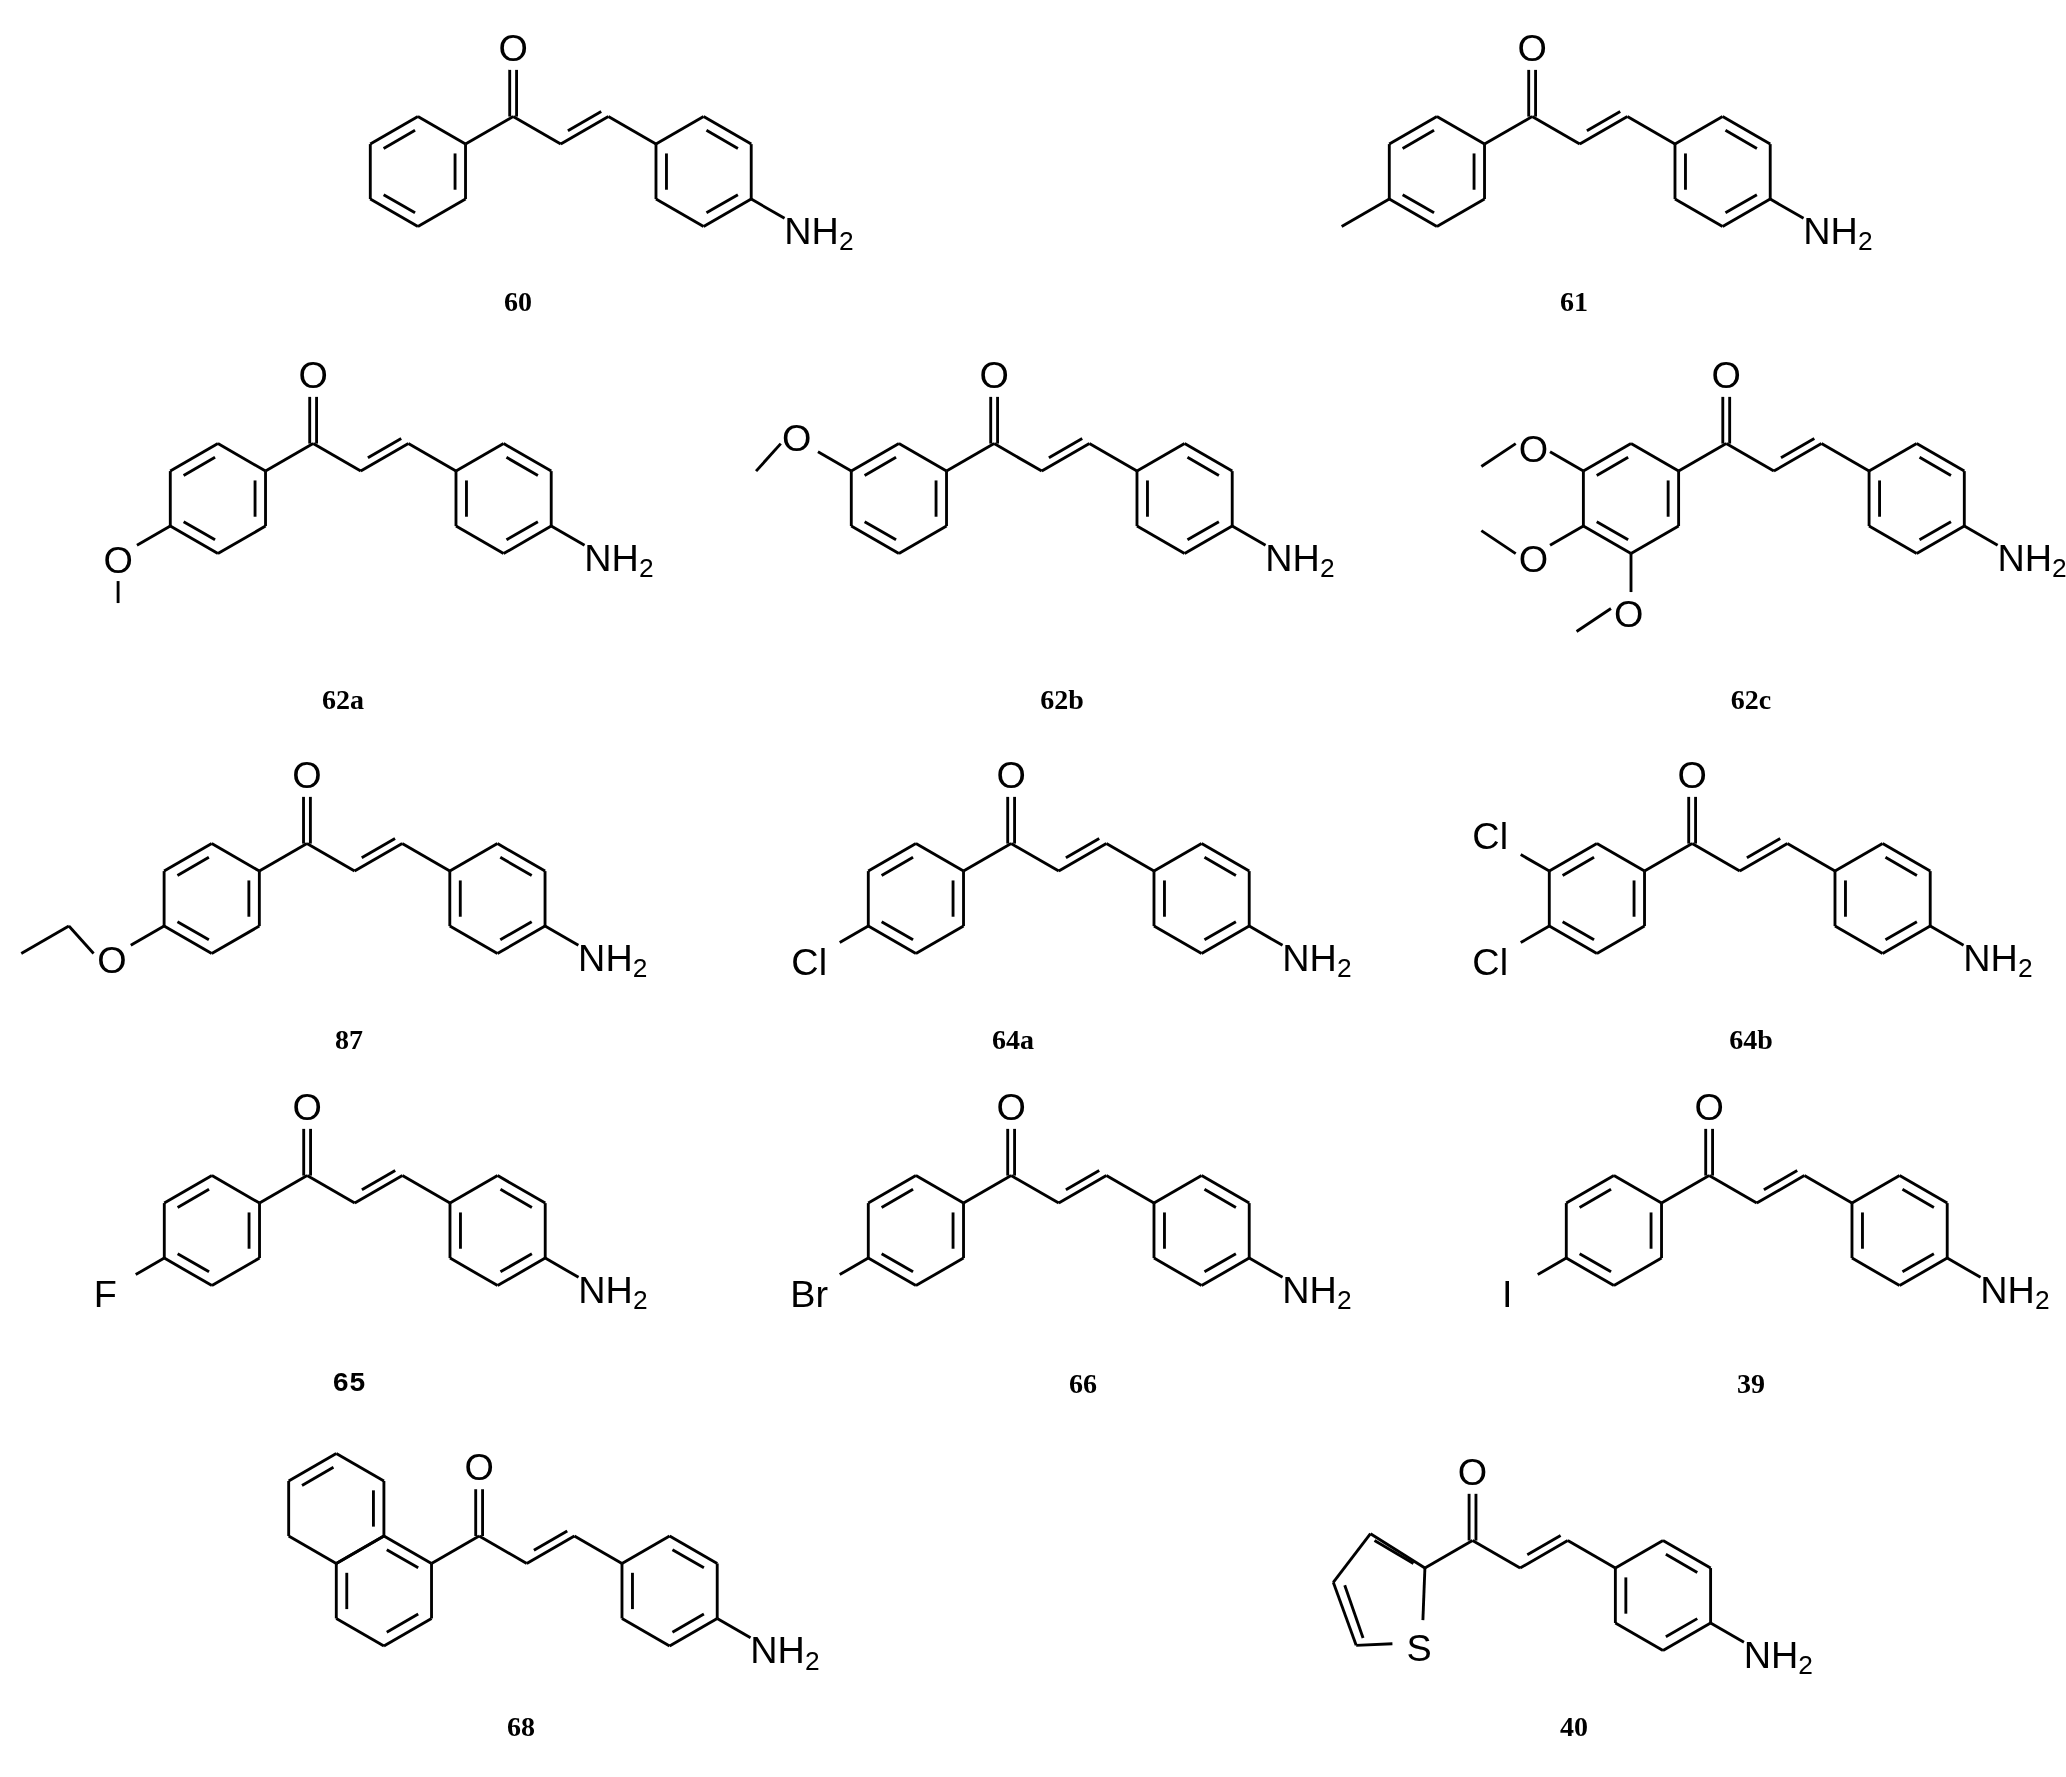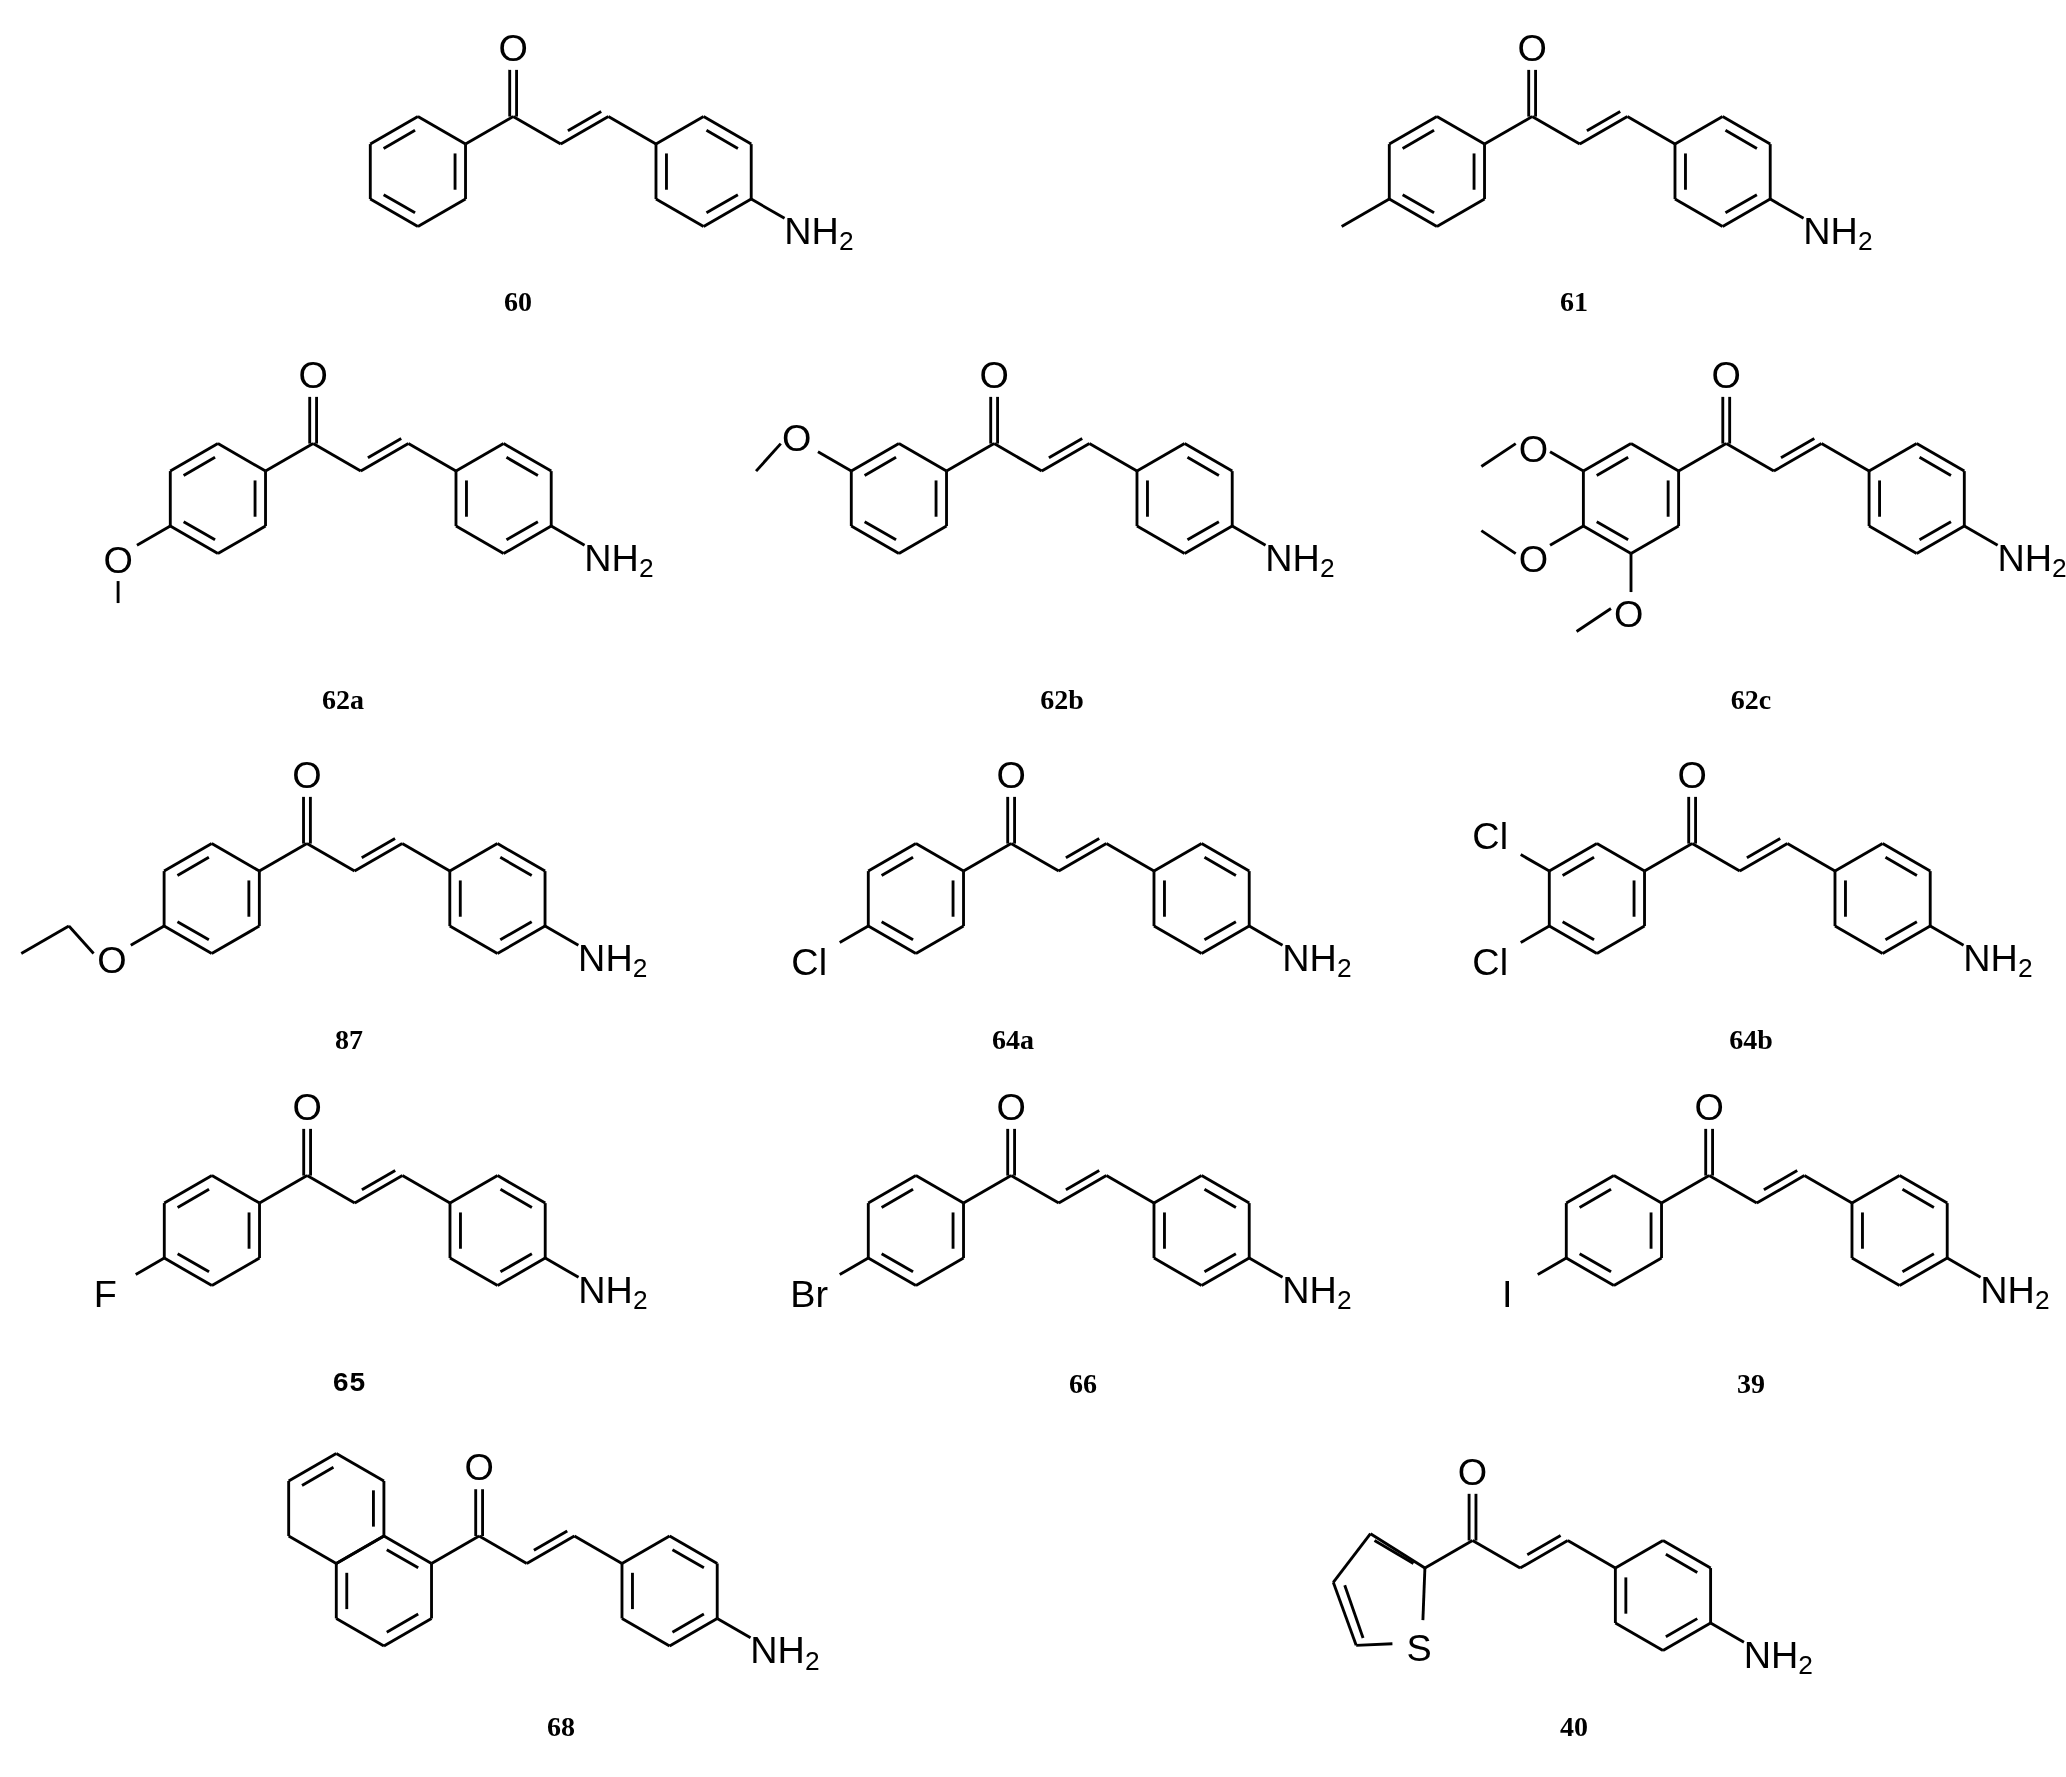--- a/index.html
+++ b/index.html
@@ -420,21 +420,21 @@
         <line x1="841.9690713431428" y1="252" x2="841.9690713431428" y2="348" class="bond"></line>
         <line x1="841.9690713431428" y1="348" x2="758.8306325798367" y2="396" class="bond"></line>
         <line x1="818.6903084894171" y1="340.32000000000005" x2="763.818938905635" y2="372" class="bond"></line>
         <line x1="758.8306325798367" y1="396" x2="675.6921938165306" y2="348" class="bond"></line>
         <line x1="675.6921938165306" y1="348" x2="675.6921938165306" y2="252" class="bond"></line>
         <line x1="693.9826503444579" y1="331.68" x2="693.9826503444579" y2="268.32" class="bond"></line>
         <line x1="675.6921938165306" y1="252" x2="758.8306325798367" y2="204" class="bond"></line>
         <line x1="841.9690713431428" y1="348" x2="900.1659784774571" y2="381.6" class="bond"></line>
         <text x="960.1659784774571" y="403.6" class="atom" text-anchor="middle" dominant-baseline="central">NH<tspan class="sub" dy="18">2</tspan></text>
       </svg></div>
-    <div class="label" style="left: 521px; top: 1711px; margin-left: 40px;">68</div>
+    <div class="label" style="left: 521px; top: 1711px;">68</div>
     <div class="cpd" style="left: 1276px; top: 1419px;"><svg width="630" height="321" viewBox="0 0 1100 560">
         <line x1="260" y1="260" x2="165" y2="200" class="bond"></line>
         <line x1="165" y1="200" x2="100" y2="285" class="bond"></line>
         <line x1="100" y1="285" x2="140" y2="395" class="bond"></line>
         <line x1="140" y1="395" x2="203.25" y2="392.25" class="bond"></line>
         <line x1="256.5" y1="351" x2="260" y2="260" class="bond"></line>
         <line x1="240" y1="252" x2="172" y2="212" class="bond"></line>
         <line x1="120" y1="290" x2="152" y2="382" class="bond"></line>
         <text x="250" y="400" class="atom" text-anchor="middle" dominant-baseline="central">S</text>
         <line x1="260" y1="260" x2="343.1384387633061" y2="212" class="bond"></line>

